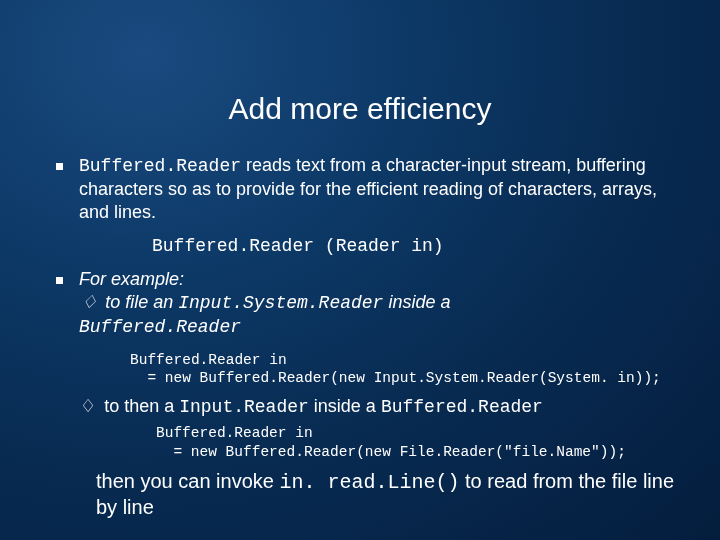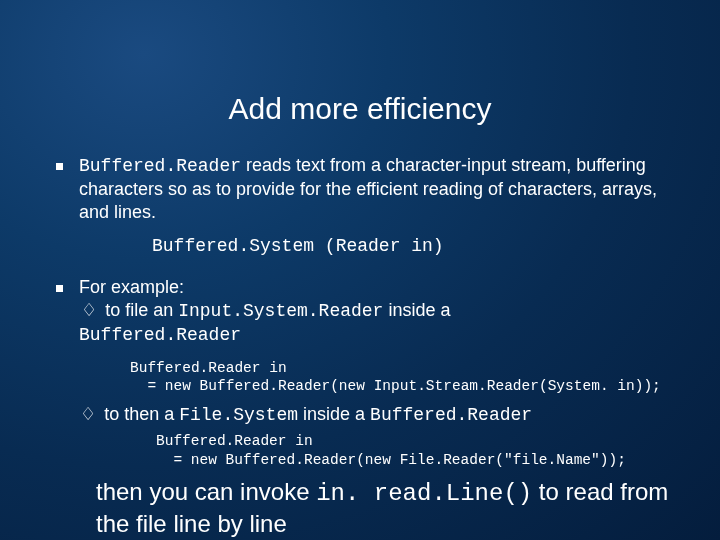--- a/index.html
+++ b/index.html
@@ -89,69 +89,69 @@
   }
   .sub-row-2 {
     display: flex;
     align-items: flex-start;
     font-size: 18px;
     line-height: 1.25;
     padding-left: 24px;
     padding-top: 2px;
   }
   .closing {
-    font-size: 24px;
+    font-size: 20px;
     line-height: 1.25;
     padding: 2px 0 0 40px;
   }
   .bullet1-block { margin-bottom: 2px; }
-  .bullet2-block { margin-top: 8px; }
+  .bullet2-block { margin-top: 0; font-style: italic; }
 </style>
 </head>
 <body>
 
 <div class="slide">
 
   <div class="title">Add more efficiency</div>
 
   <div class="content">
 
     <div class="bullet-row bullet1-block">
       <div class="sq-bullet"></div>
       <div class="bullet-text">
         <span class="mono">Buffered.Reader</span><span> reads text from a character-input stream, buffering characters so as to provide for the efficient reading of characters, arrays, and lines.</span>
       </div>
     </div>
 
-    <div class="constructor">Buffered.System (Reader in)</div>
+    <div class="constructor">Buffered.Reader (Reader in)</div>
 
     <div class="bullet-row bullet2-block">
       <div class="sq-bullet"></div>
       <div class="bullet-text" style="flex:1">
         <div>For example:</div>
 
         <div class="sub-row">
           <span class="diamond">♢</span>
           <span>
             <span>to file an </span><span class="mono">Input.System.Reader</span><span> inside a </span>
           </span>
         </div>
         <div class="sub-content-block">
           <span class="mono bullet-text">Buffered.Reader</span>
         </div>
       </div>
     </div>
 
     <div class="code-block"><span>Buffered.Reader in</span>
-<span>  = new Buffered.Reader(new Input.Stream.Reader(System. in));</span></div>
+<span>  = new Buffered.Reader(new Input.System.Reader(System. in));</span></div>
 
     <div class="sub-row-2">
       <span class="diamond">♢</span>
       <span>
-        <span>to then a </span><span class="mono">File.System</span><span> inside a </span><span class="mono">Buffered.Reader</span>
+        <span>to then a </span><span class="mono">Input.Reader</span><span> inside a </span><span class="mono">Buffered.Reader</span>
       </span>
     </div>
 
     <div class="code-block2"><span>Buffered.Reader in</span>
 <span>  = new Buffered.Reader(new File.Reader("file.Name"));</span></div>
 
     <div class="closing">
       <span>then you can invoke </span><span class="mono">in. read.Line()</span><span> to read from the file line by line</span>
     </div>
 

